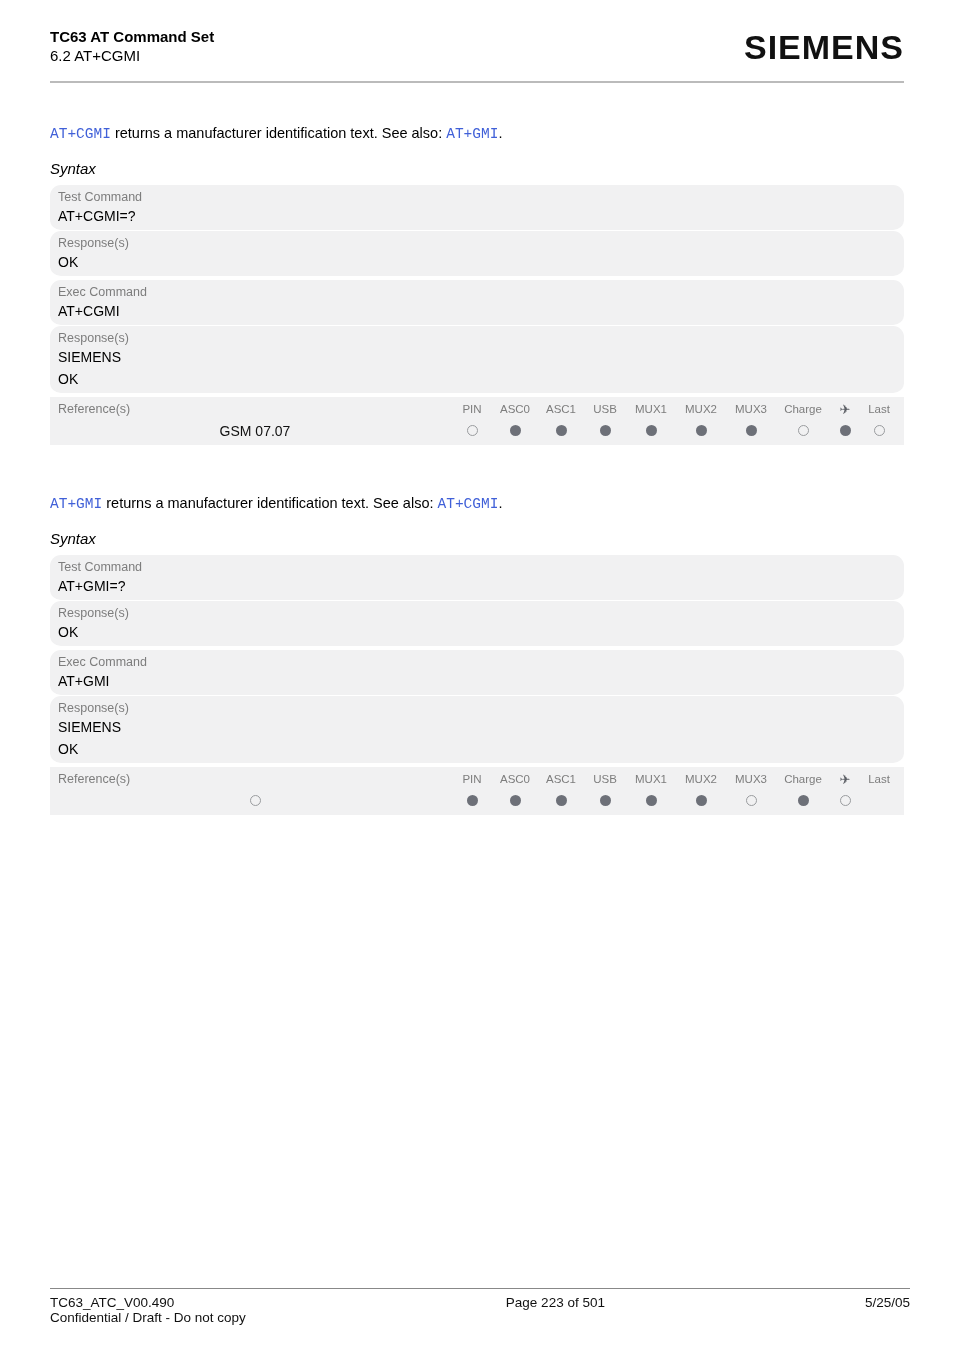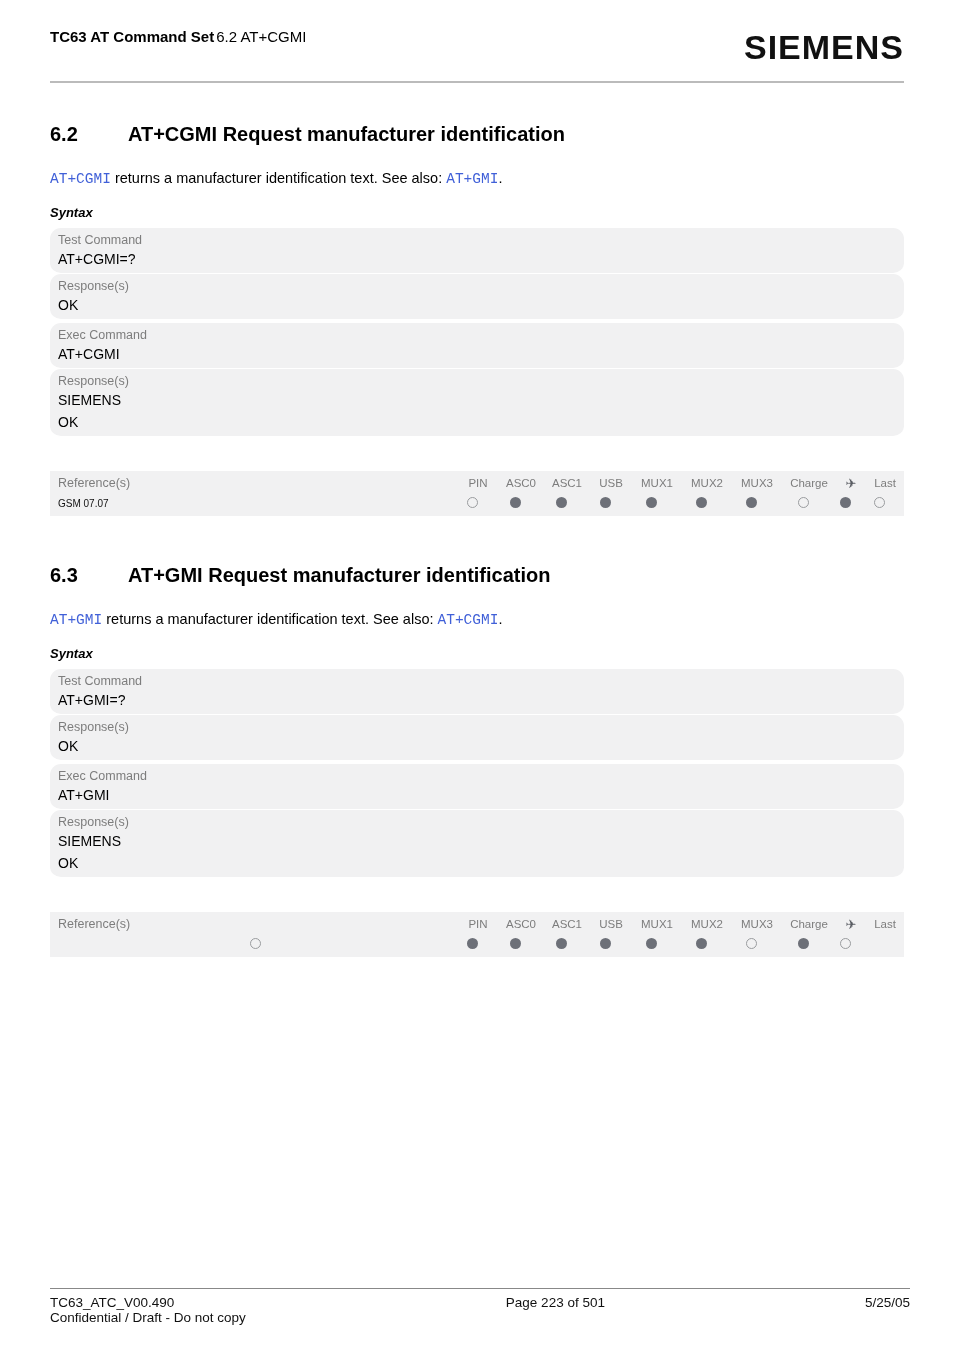--- a/index.html
+++ b/index.html
@@ -15,20 +15,21 @@
   .header {
     display: flex;
     justify-content: space-between;
     align-items: flex-start;
     padding-bottom: 14px;
     border-bottom: 2px solid #bbb;
     margin-bottom: 40px;
   }
   .header-left {
     display: flex;
+    flex-direction: column;
     gap: 2px;
   }
   .header-title { font-size: 15px; font-weight: bold; }
   .header-sub { font-size: 15px; font-weight: normal; }
   .logo {
     font-family: Arial, sans-serif;
     font-size: 34px;
     font-weight: 900;
     letter-spacing: 1px;
     color: #111;
@@ -36,46 +37,46 @@
   h2.section {
     font-size: 20px;
     font-weight: bold;
     margin-bottom: 22px;
     display: flex;
     gap: 34px;
   }
   h2.section .secnum { min-width: 44px; }
   p.desc { font-size: 14.5px; line-height: 1.5; margin-bottom: 14px; }
   .inline-link { color: #4060d8; font-family: "Courier New", monospace; }
-  h3.syntax { font-size: 13px; font-style: italic; font-weight: bold; margin-bottom: 8px; }
+  h3.syntax { font-size: 15px; font-style: italic; font-weight: normal; margin-bottom: 8px; }
   .syntax-block { margin-bottom: 44px; }
   .slab { background: #f1f1f2; border-bottom: 1px solid #fff; border-radius: 11px; }
   .slab-head { color: #7d7d7d; font-size: 12.5px; padding: 5px 8px 2px 8px; }
   .slab-mono { font-family: Liberation Sans, sans-serif; font-size: 14px; padding: 2px 8px 6px 8px; }
   .slab-body { font-family: Arial, sans-serif; font-size: 14px; padding: 2px 8px 6px 8px; }
   .slab-sep { height: 3px; background: #fff; }
   .ref-row {
     display: grid;
     grid-template-columns: 1fr 40px 46px 46px 42px 50px 50px 50px 54px 30px 38px;
     align-items: center;
     background: #f1f1f2;
-    padding: 5px 0 2px 8px;
+    padding: 5px 6px 2px 8px;
     font-size: 11.5px;
     color: #7d7d7d;
-    margin-top: 31px;
   }
   .ref-row .rlabel { font-size: 12.5px; }
   .val-row {
     display: grid;
     grid-template-columns: 1fr 40px 46px 46px 42px 50px 50px 50px 54px 30px 38px;
     align-items: center;
     background: #f1f1f2;
     padding: 4px 6px 6px 8px;
-    font-size: 10px;
+    font-size: 14px;
     color: #111;
+    text-align: center;
   }
   .cell { text-align: center; }
   .dot-filled {
     width: 11px; height: 11px; border-radius: 50%;
     background: #6d7078; display: inline-block;
   }
   .dot-empty {
     width: 11px; height: 11px; border-radius: 50%;
     border: 1.5px solid #9a9c9f; display: inline-block;
   }
@@ -99,24 +100,20 @@
 
 <div class="header">
   <div class="header-left">
     <div class="header-title">TC63 AT Command Set</div>
     <div class="header-sub">6.2 AT+CGMI</div>
   </div>
   <div class="logo">SIEMENS</div>
 </div>
 
 <div class="section-wrap">
-  <h2 class="section">
-    <span class="secnum">6.2</span>
-    <span>AT+CGMI   Request manufacturer identification</span>
-  </h2>
   <p class="desc">
     <span class="inline-link">AT+CGMI</span><span> returns a manufacturer identification text. See also: </span><span class="inline-link">AT+GMI</span><span>.</span>
   </p>
   <h3 class="syntax">Syntax</h3>
   <div class="syntax-block">
     <div class="slab">
       <div class="slab-head">Test Command</div>
       <div class="slab-mono">AT+CGMI=?</div>
     </div>
     <div class="slab">
@@ -157,24 +154,20 @@
       <div class="cell"><span class="dot-filled"></span></div>
       <div class="cell"><span class="dot-filled"></span></div>
       <div class="cell"><span class="dot-empty"></span></div>
       <div class="cell"><span class="dot-filled"></span></div>
       <div class="cell"><span class="dot-empty"></span></div>
     </div>
   </div>
 </div>
 
 <div class="section-wrap">
-  <h2 class="section">
-    <span class="secnum">6.3</span>
-    <span>AT+GMI   Request manufacturer identification</span>
-  </h2>
   <p class="desc">
     <span class="inline-link">AT+GMI</span><span> returns a manufacturer identification text. See also: </span><span class="inline-link">AT+CGMI</span><span>.</span>
   </p>
   <h3 class="syntax">Syntax</h3>
   <div class="syntax-block">
     <div class="slab">
       <div class="slab-head">Test Command</div>
       <div class="slab-mono">AT+GMI=?</div>
     </div>
     <div class="slab">

